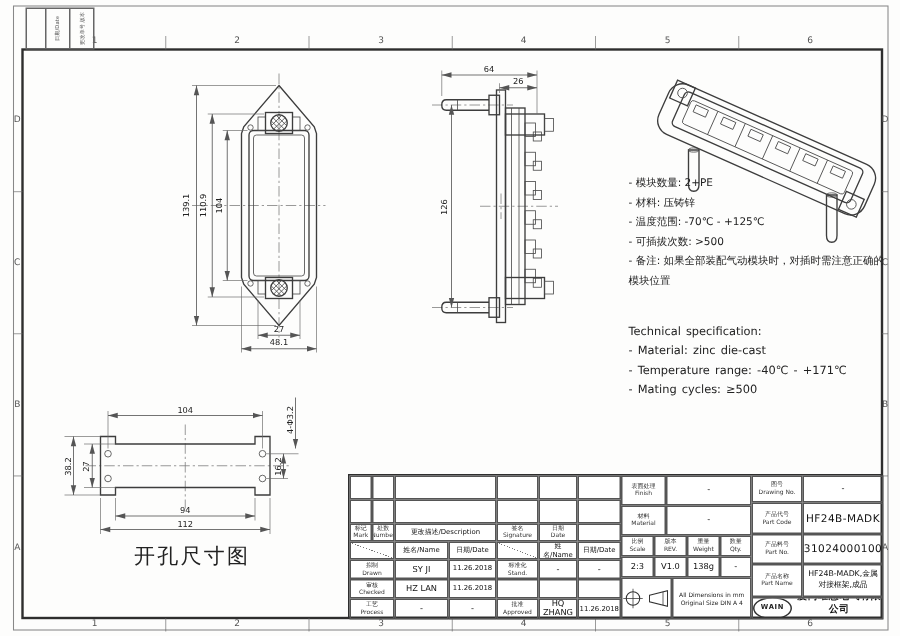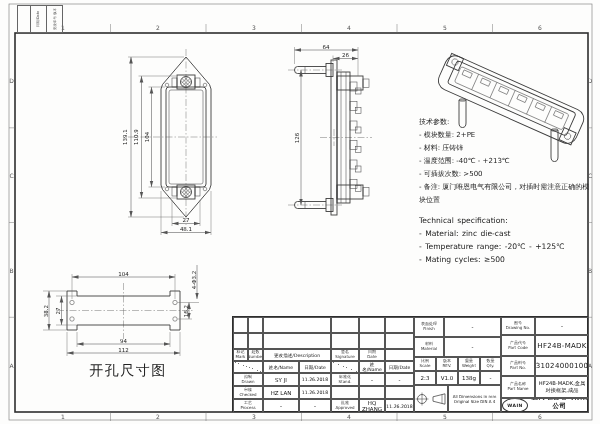--- a/index.html
+++ b/index.html
@@ -283,31 +283,30 @@
   <span class="dim" style="left:123.5px;top:273.5px">104</span>
   <span class="dim v" style="left:193.5px;top:280px">4-Φ3.2</span>
   <span class="dim v" style="left:185.5px;top:310.8px">16.2</span>
   <span class="dim v" style="left:45.5px;top:310.5px">38.2</span>
   <span class="dim v" style="left:58px;top:310.5px">27</span>
   <span class="dim" style="left:123.5px;top:340.5px">94</span>
   <span class="dim" style="left:123.5px;top:349.5px">112</span>
   <span class="caption" style="left:128px;top:371px">开孔尺寸图</span>
 
   <div class="notes" style="left:419px;top:116px">
-    <span class="t">技术参数:</span>
     <span class="t">- 模块数量: 2+PE</span>
     <span class="t">- 材料: 压铸锌</span>
-    <span class="t">- 温度范围: -40℃ - +213℃</span>
+    <span class="t">- 温度范围: -70℃ - +125℃</span>
     <span class="t">- 可插拔次数: &gt;500</span>
-    <span class="t">- 备注: 厦门唯恩电气有限公司，对插时需注意正确的模块位置</span>
+    <span class="t">- 备注: 如果全部装配气动模块时，对插时需注意正确的模块位置</span>
   </div>
   <div class="notes en" style="left:419px;top:214px">
     <span class="t">Technical specification:</span>
     <span class="t">- Material: zinc die-cast</span>
-    <span class="t">- Temperature range: -20℃ - +125℃</span>
+    <span class="t">- Temperature range: -40℃ - +171℃</span>
     <span class="t">- Mating cycles: ≥500</span>
   </div>
 
   <div id="tb">
 
     <div class="c" style="left:0;top:0;width:15px;height:16px"></div>
     <div class="c" style="left:15px;top:0;width:15px;height:16px"></div>
     <div class="c" style="left:30px;top:0;width:68px;height:16px"></div>
     <div class="c" style="left:98px;top:0;width:28px;height:16px"></div>
     <div class="c" style="left:126px;top:0;width:26px;height:16px"></div>

